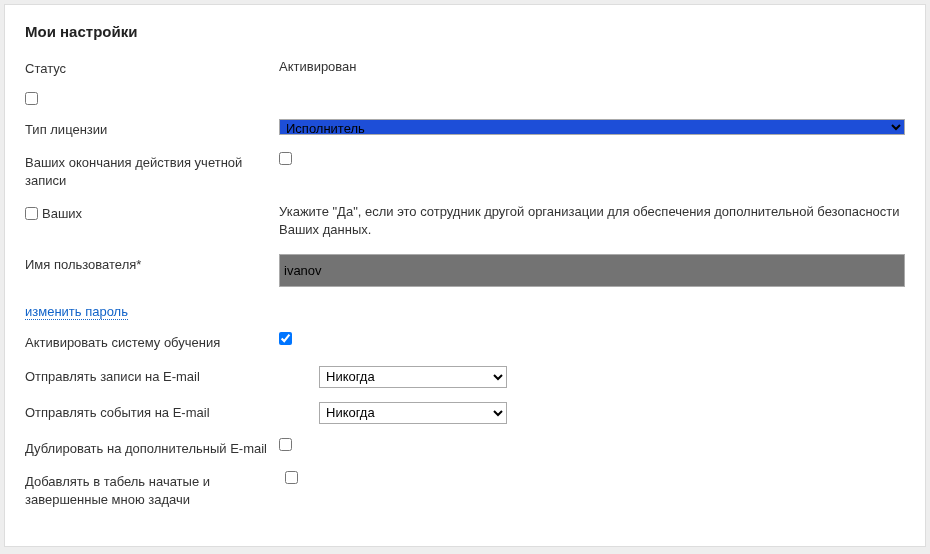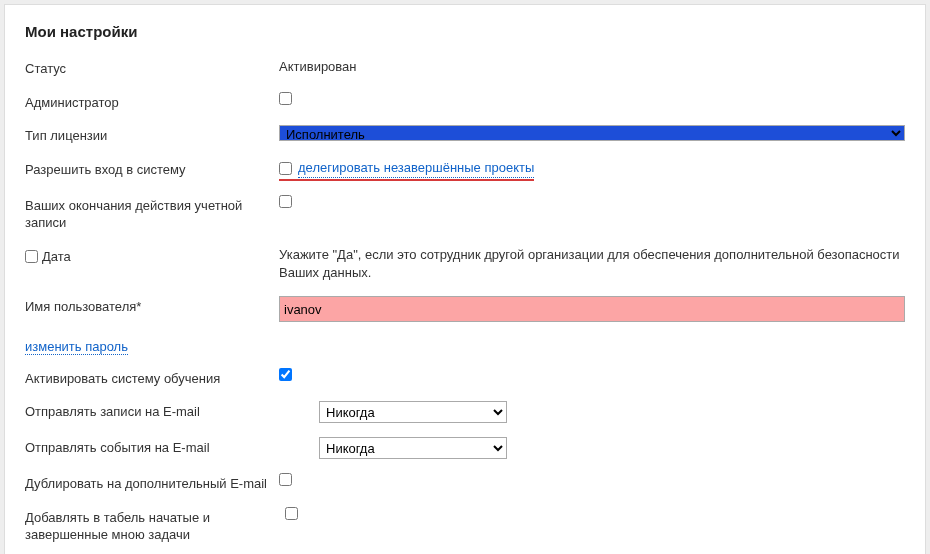--- a/index.html
+++ b/index.html
@@ -62,25 +62,25 @@
     width: 188px;
     height: 22px;
     font-size: 13px;
     border: 1px solid #aaa;
     background: #fff;
     padding: 0 2px;
     margin-left: 40px;
   }
   input.text-input {
     width: 100%;
-    height: 26px;
+    height: 33px;
     font-size: 13px;
     border: 1px solid #aaa;
     padding: 12px 4px;
-    background: #fca5a5;
+    background: #737373;
   }
   .link {
     color: #1163c9;
     text-decoration: none;
     border-bottom: 1px dotted #1163c9;
     cursor: pointer;
     font-size: 13px;
   }
   .red-underline {
     border-bottom: 2px solid #d63a3a;
@@ -109,56 +109,46 @@
   <div class="panel-title">Мои настройки</div>
 
   <div class="form-row">
     <div class="label-col">Статус</div>
     <div class="value-col">
       <span class="static-text">Активирован</span>
     </div>
   </div>
 
   <div class="form-row">
-    <div class="label-col">Администратор</div>
     <div class="value-col">
       <input type="checkbox" style="">
     </div>
   </div>
 
   <div class="form-row">
     <div class="label-col">Тип лицензии</div>
     <div class="value-col">
       <select class="wide">
         <option>Исполнитель</option>
       </select>
     </div>
   </div>
 
-  <div class="form-row">
-    <div class="label-col">Разрешить вход в систему</div>
-    <div class="value-col">
-      <span class="red-underline delegate-wrap">
-        <input type="checkbox" style="">
-        <a class="link">делегировать незавершённые проекты</a>
-      </span>
-    </div>
-  </div>
 
   <div class="form-row">
     <div class="label-col">Ваших окончания действия учетной записи</div>
     <div class="value-col">
       <input type="checkbox" style="">
     </div>
   </div>
 
   <div class="form-row">
     <div class="label-col guest-cell">
       <input type="checkbox" style="">
-      <span>Дата</span>
+      <span>Ваших</span>
     </div>
     <div class="value-col">
       <span class="hint-text">Укажите "Да", если это сотрудник другой организации для обеспечения дополнительной безопасности Ваших данных.</span>
     </div>
   </div>
 
   <div class="form-row">
     <div class="label-col">Имя пользователя*</div>
     <div class="value-col">
       <input type="text" class="text-input" value="ivanov" style="">

